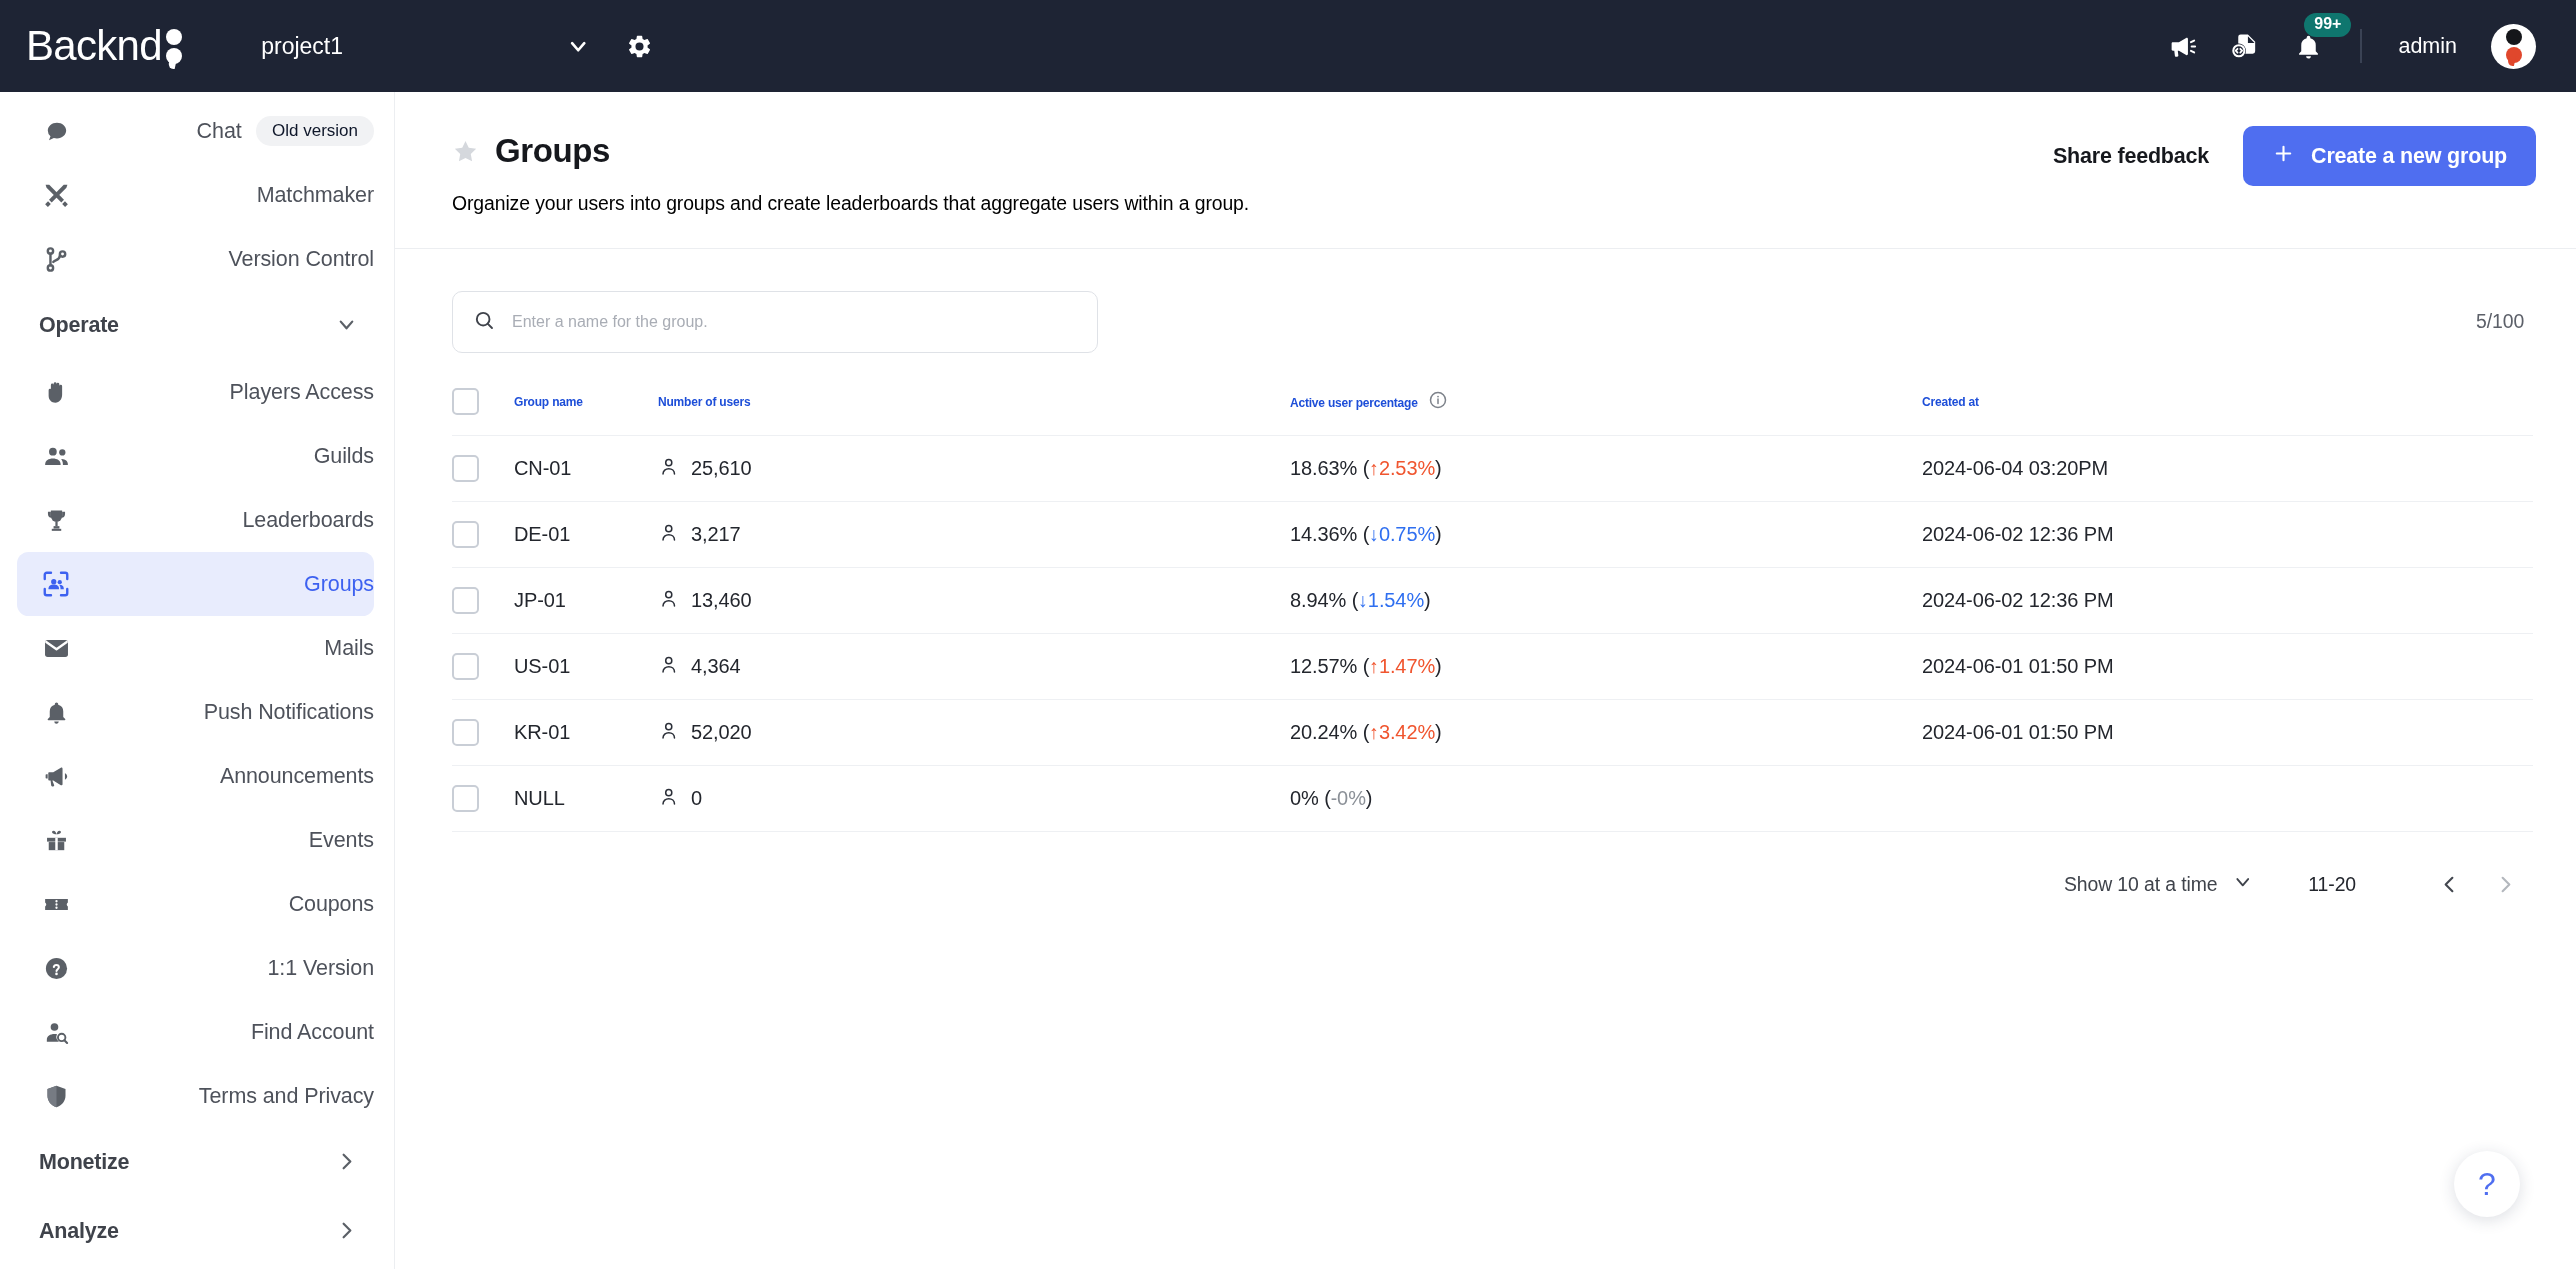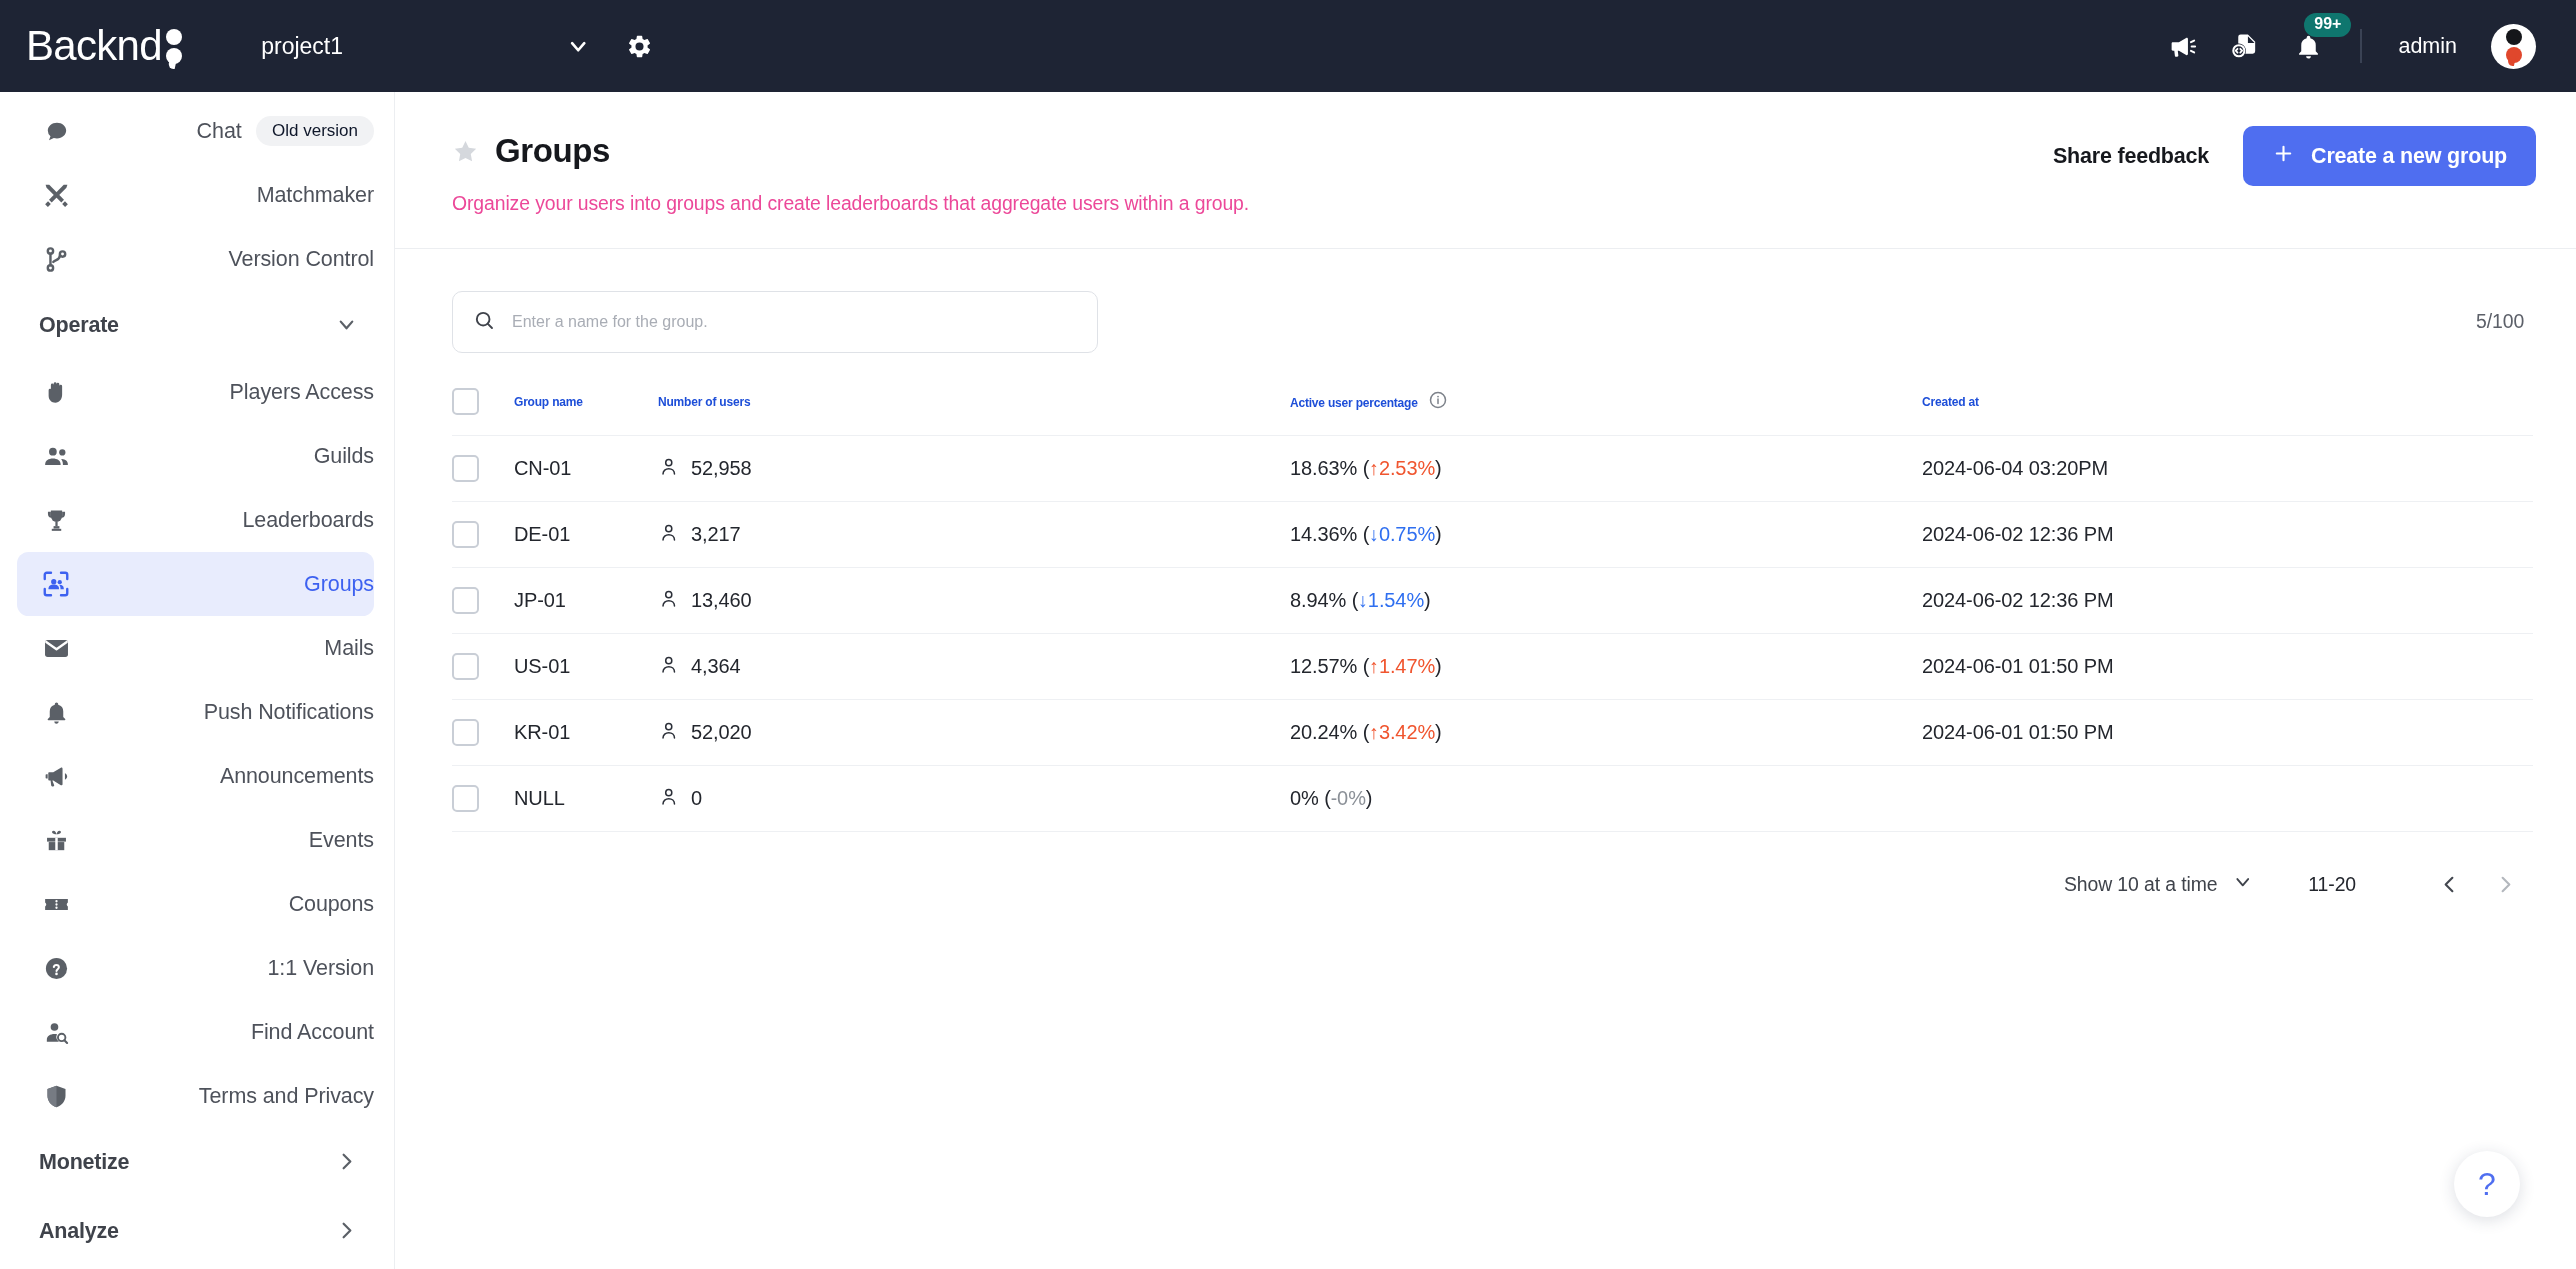--- a/index.html
+++ b/index.html
@@ -79,21 +79,21 @@
 
   
   .main{ flex:1; background:#fff; position:relative; overflow:hidden; }
   .page-head{
     padding:40px 43px 0 57px; border-bottom:1.4px solid #eceef1; position:relative;
     padding-bottom:33px;
   }
   .title-row{ display:flex; align-items:center; gap:16px; }
   .star-icon{ cursor:pointer; display:flex; }
   .page-title{ font-size:33px; font-weight:700; color:#16181d; letter-spacing:-0.4px; }
-  .page-sub{ margin-top:21.5px; font-size:19.4px; color:#ec4899; letter-spacing:-0.1px; }
+  .page-sub{ margin-top:21.5px; font-size:19.4px; color:#000000; letter-spacing:-0.1px; }
   .head-actions{
     position:absolute; right:40px; top:34px; display:flex; align-items:center; gap:34px;
   }
   .share-feedback{ font-size:21.5px; font-weight:700; color:#16181d; cursor:pointer; letter-spacing:-0.2px; }
   .btn-primary{
     background:#4f6ef0; color:#fff; border:none; border-radius:10px;
     height:60px; padding:0 29px; display:flex; align-items:center; gap:16px;
     font-size:21.5px; font-weight:700; cursor:pointer; font-family:inherit; letter-spacing:-0.2px;
   }
 
@@ -493,21 +493,21 @@
               </td>
             <td>CN-01</td>
             <td>
               <span class="users-cell">
                 <span>
                   <svg width="21.5" height="21.5" viewBox="0 0 24 24" fill="none" stroke="#2b2f38" stroke-width="1.7">
                       <circle cx="12" cy="7.4" r="3.4"></circle>
                       <path d="M5.6 20c0-3.6 2.9-5.8 6.4-5.8s6.4 2.2 6.4 5.8" stroke-linecap="round"></path>
                     </svg>
                 </span>
-                <span>52,958</span>
+                <span>25,610</span>
               </span>
             </td>
             <td>
               <span>18.63%</span>
               <span> (</span><span class="arrow up">↑</span><span class="up">2.53%</span><span>)</span>
             </td>
             <td>2024-06-04 03:20PM</td>
           </tr>
 
           <tr class="row">

